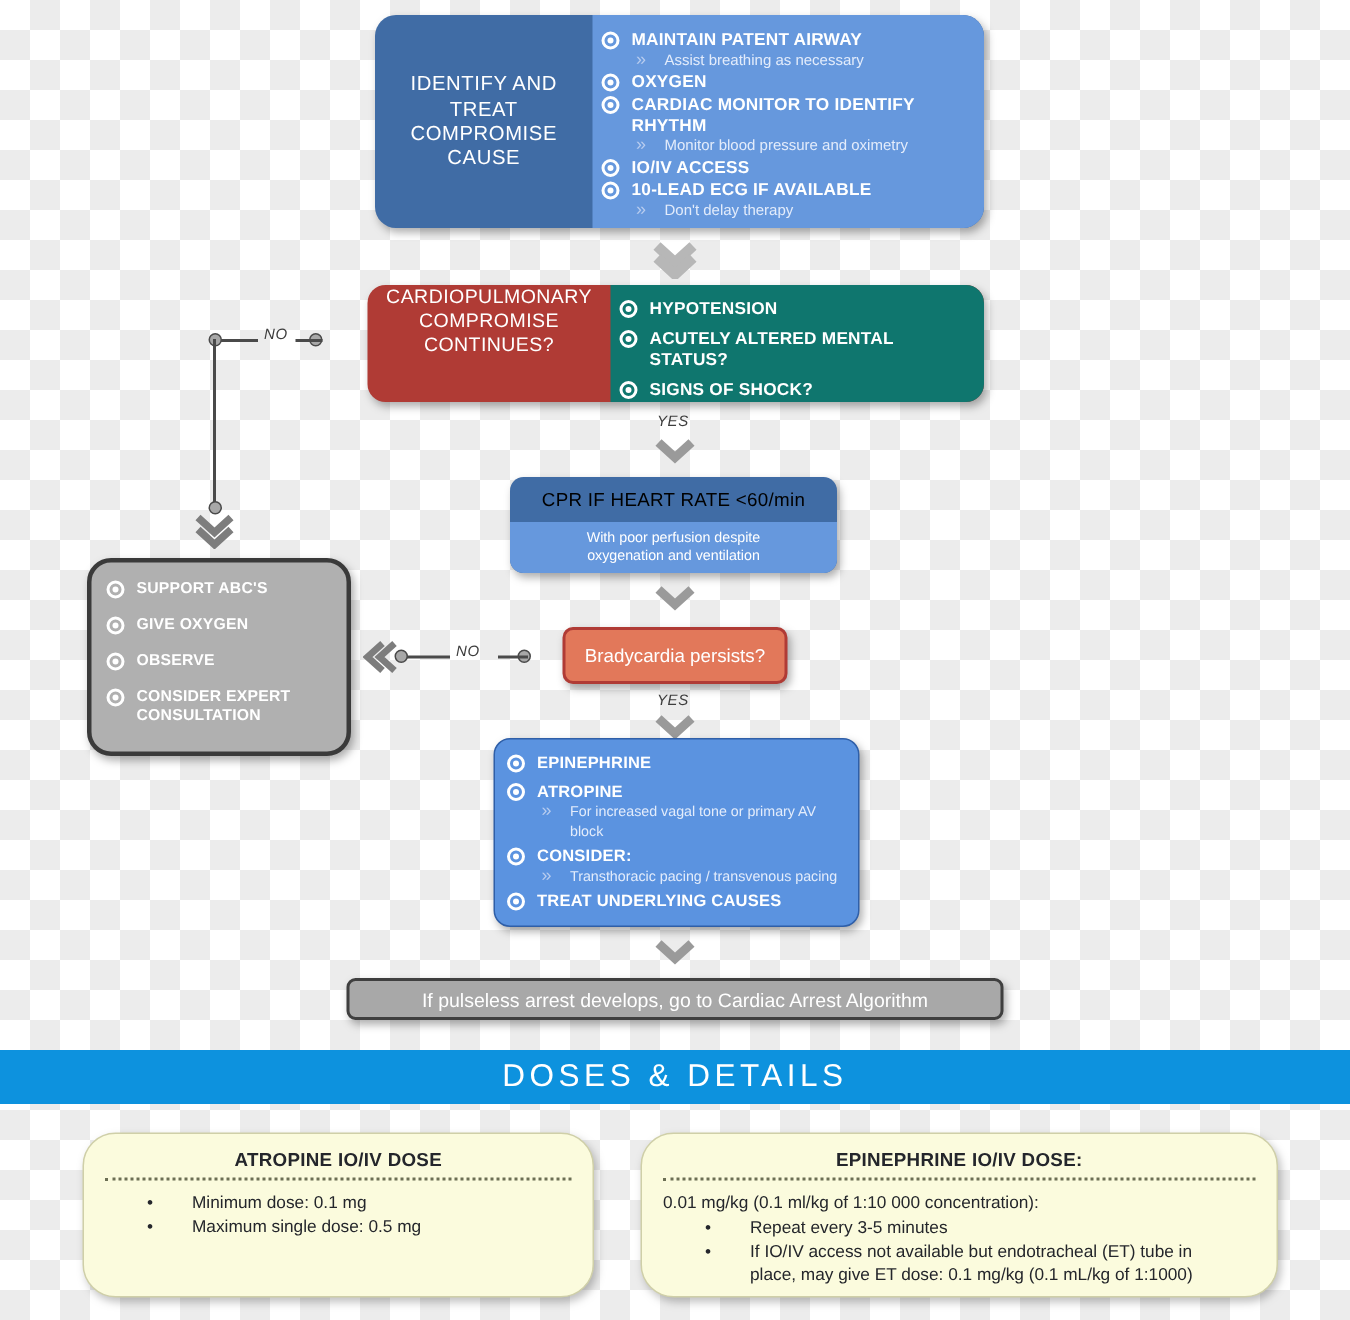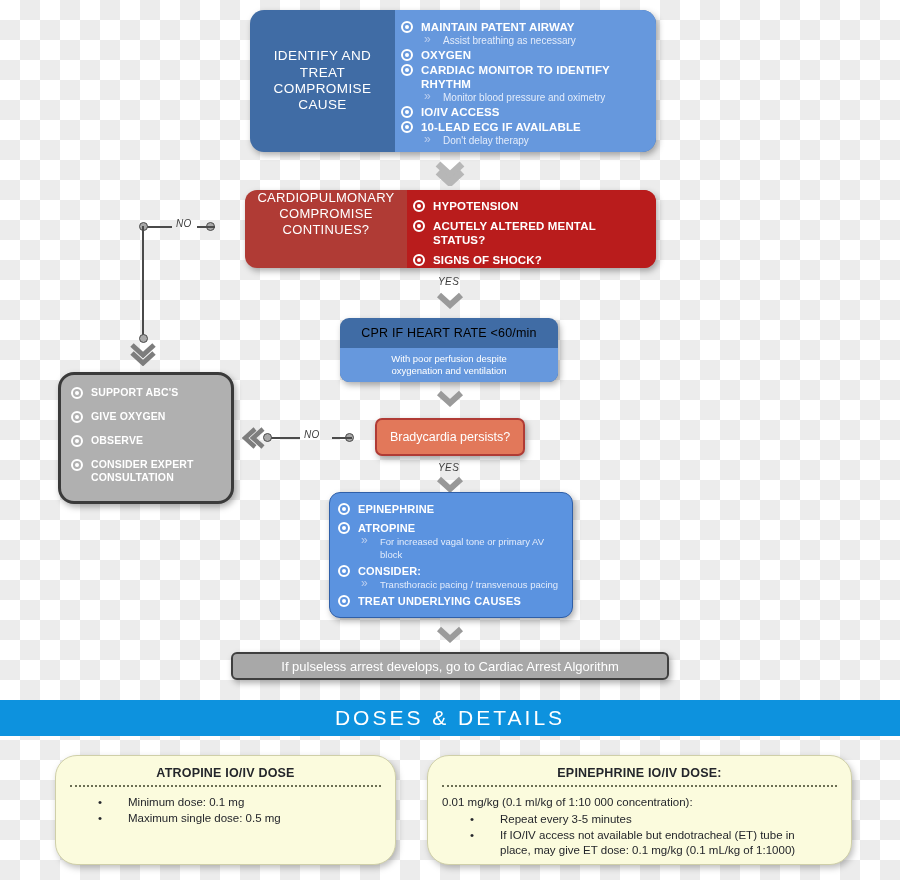--- a/index.html
+++ b/index.html
@@ -89,21 +89,21 @@
     display: flex; overflow: hidden;
   }
   #box-compromise .left-col {
     width: 162px;
     display: flex; justify-content: center;
     color: #ffffff; font-size: 13px; line-height: 1.22;
     text-align: center; letter-spacing: .3px;
     padding: 0 5px; box-sizing: border-box;
   }
   #box-compromise .right-col {
-    flex: 1; background: #b91c1c;
+    flex: 1; background: #0f766e;
     padding: 9px 6px 6px 6px; box-sizing: border-box;
   }
   #box-compromise .b-title { font-size: 11.5px; }
 
   
   #box-cpr {
     left: 340px; top: 318px; width: 218px; height: 64px;
     border-radius: 9px; overflow: hidden; background: #406ca5;
   }
   #box-cpr .hdr {

